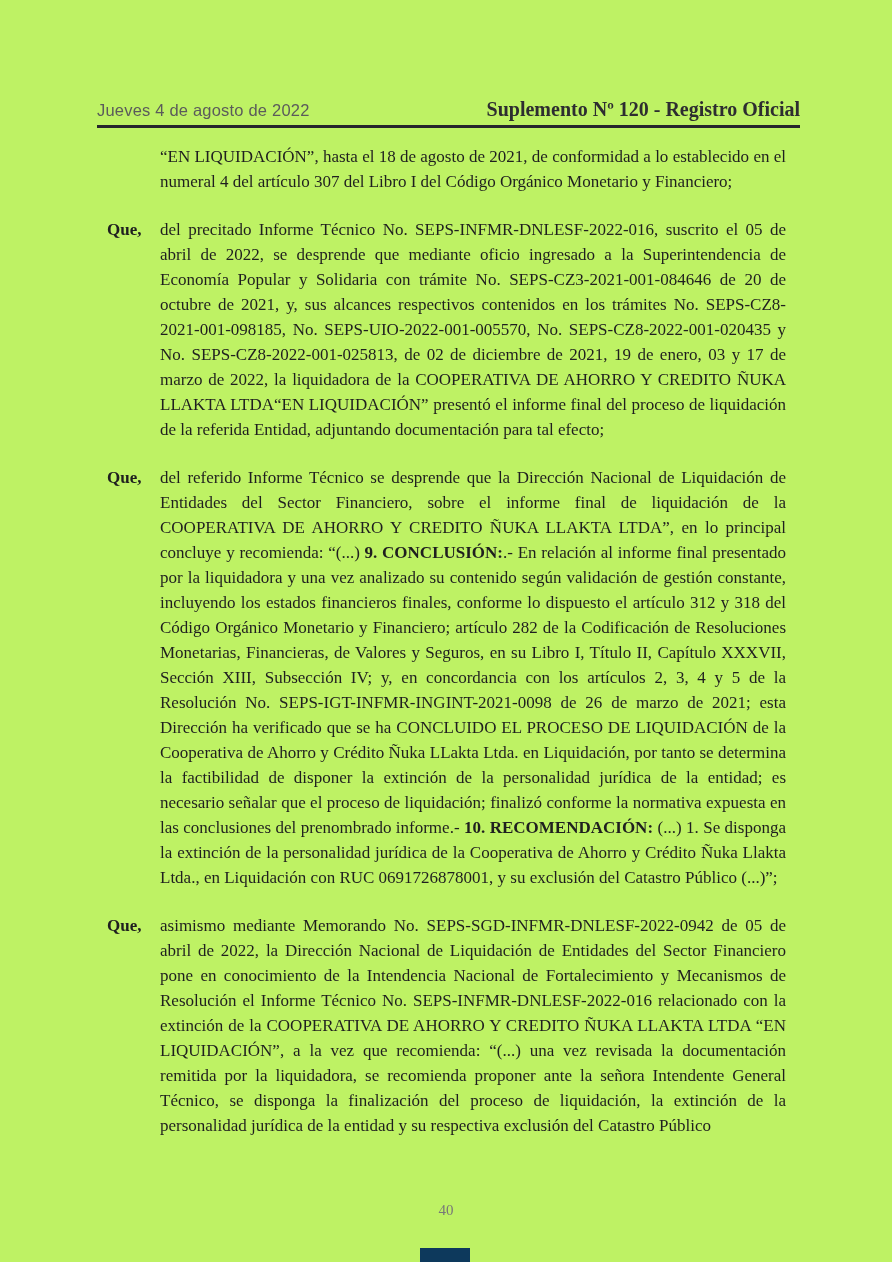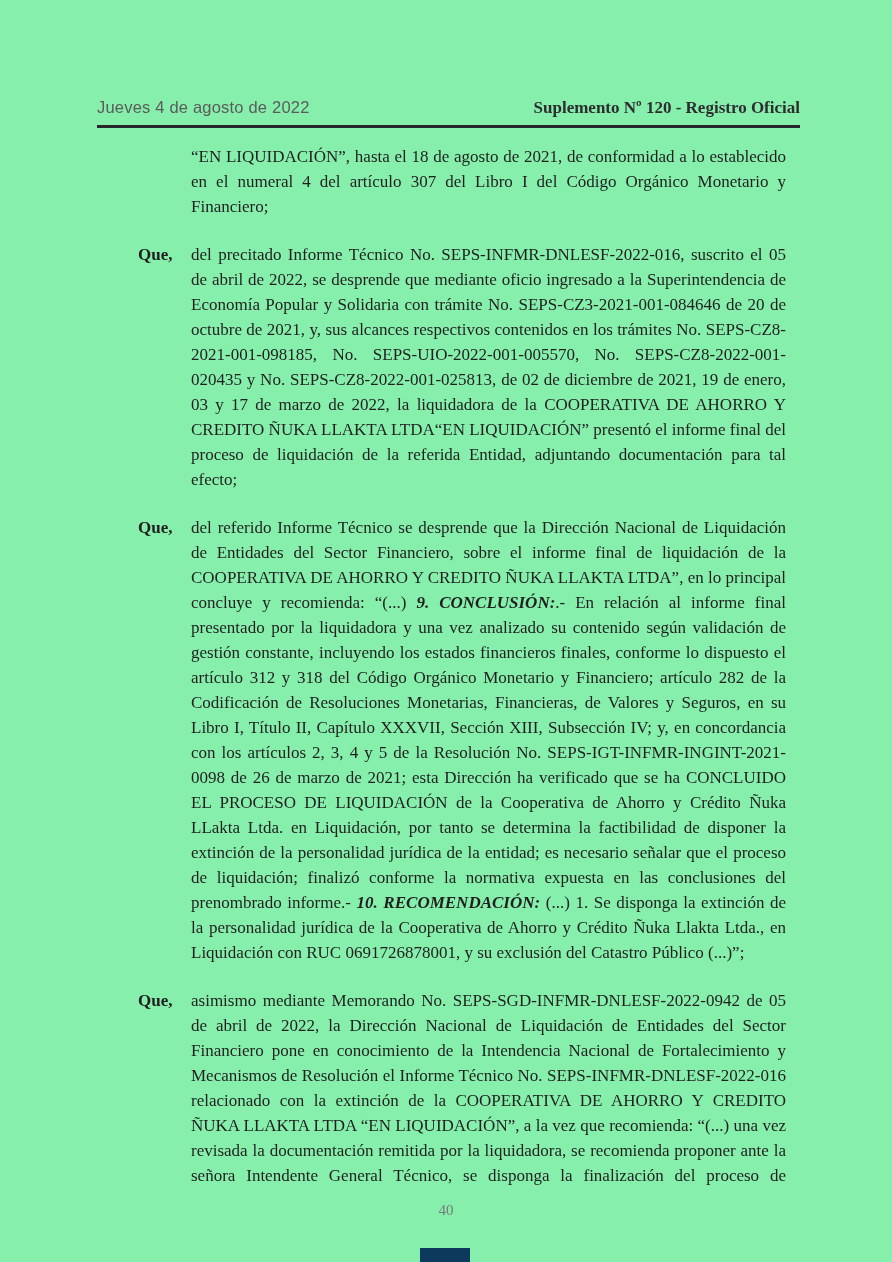--- a/index.html
+++ b/index.html
@@ -1,20 +1,20 @@
 <!DOCTYPE html>
 <html><head>
 <meta charset="utf-8">
 <style>
   html, body { margin: 0; padding: 0; background: #ffffff; }
   .page {
     position: relative;
     width: 892px;
     height: 1262px;
-    background: #86efac;
+    background: #bef264;
     overflow: hidden;
     font-family: "Liberation Serif", serif;
     color: #1f1f1f;
   }
   .header {
     position: absolute;
     left: 97px;
     right: 92px;
     top: 98px;
     display: flex;
@@ -22,21 +22,21 @@
     align-items: baseline;
   }
   .header-date {
     font-family: "Liberation Sans", sans-serif;
     font-size: 16.5px;
     color: #5b5b5b;
     letter-spacing: 0.2px;
   }
   .header-edition {
     font-family: "Liberation Serif", serif;
-    font-size: 17px;
+    font-size: 20px;
     font-weight: bold;
     color: #2d2d30;
   }
   .header-rule {
     position: absolute;
     left: 97px;
     right: 92px;
     top: 125px;
     height: 3px;
     background: #26262c;
@@ -53,28 +53,27 @@
   }
   .para {
     display: flex;
     margin-bottom: 23px;
   }
   .plabel {
     flex: none;
     width: 53px;
     font-weight: bold;
     text-align: left;
-    margin-left: 31px;
   }
   .ptext {
     flex: 1;
     text-align: justify;
   }
   .seg-it  { }
-  .seg-bit { font-style: italic; font-weight: bold; }
+  .seg-bit { font-weight: bold; }
   .page-number {
     position: absolute;
     top: 1202px;
     left: 0;
     width: 100%;
     text-align: center;
     font-family: Liberation Serif, serif;
     font-size: 15px;
     color: #787878;
   }

